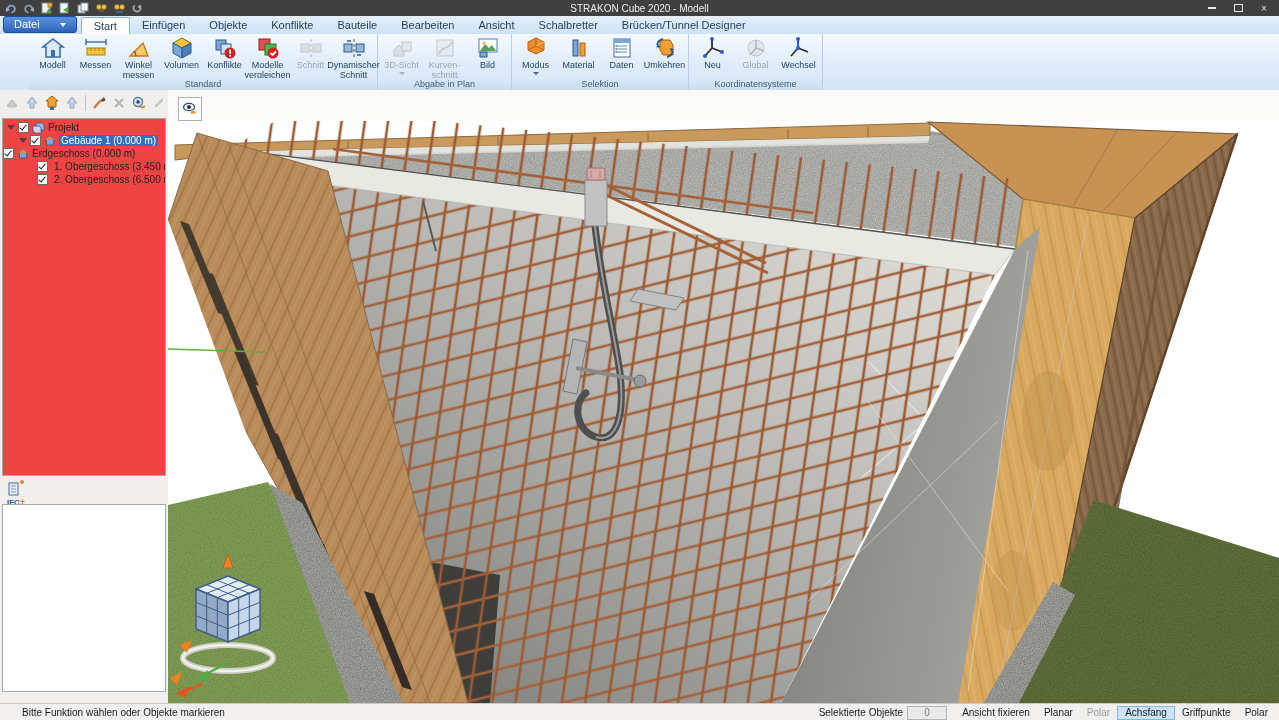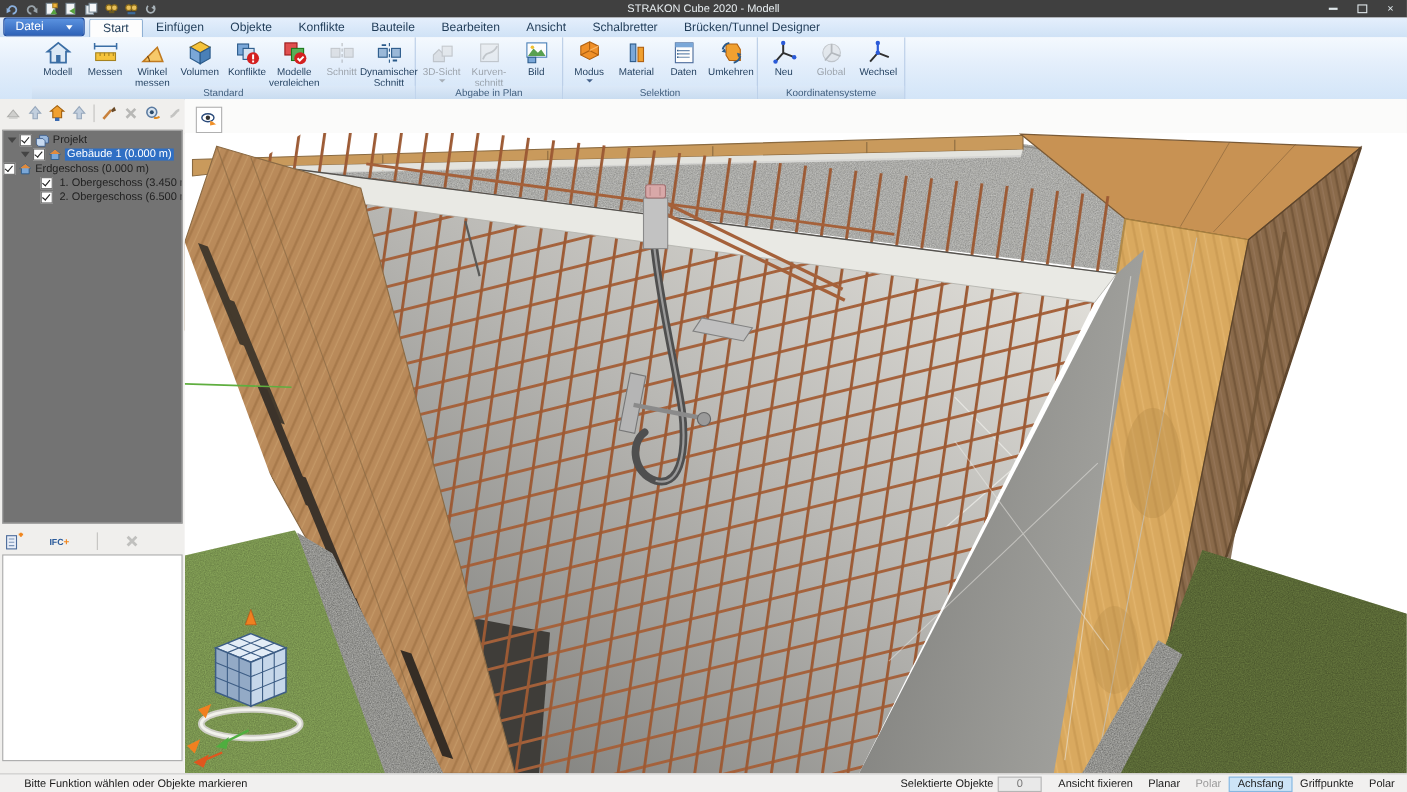--- a/index.html
+++ b/index.html
@@ -37,29 +37,29 @@
   .rbtn .ricon{width:24px;height:24px;}
   .rbtn .rlabel{font-size:9px;line-height:9.5px;text-align:center;color:#1e3c5c;margin-top:1px;white-space:normal;}
   .rbtn.disabled{opacity:.42;filter:grayscale(1);}
   .caret-s{width:0;height:0;border-left:3px solid transparent;border-right:3px solid transparent;border-top:3px solid #44618a;margin-top:1px;}
 
   
   .leftpanel{position:absolute;left:0;top:90px;width:168px;height:613px;background:#f0efed;}
   .ptoolbar{display:flex;align-items:center;gap:3px;height:26px;padding-left:3px;}
   .ptb{width:18px;height:18px;display:flex;align-items:center;justify-content:center;}
   .ptb-sep{width:1px;height:16px;background:#c2c1bf;margin:0 2px;}
-  .treebox{position:absolute;left:2px;top:28px;width:162px;height:356px;background:#737373;border:1px solid #a7a7a7;
+  .treebox{position:absolute;left:2px;top:28px;width:162px;height:356px;background:#ef4444;border:1px solid #a7a7a7;
            font-size:10px;color:#222;overflow:hidden;}
   .trow{display:flex;align-items:center;height:13px;gap:3px;white-space:nowrap;}
   .exp{width:0;height:0;border-left:4px solid transparent;border-right:4px solid transparent;border-top:5px solid #444;margin-left:2px;}
   .cb{width:9px;height:9px;border:1px solid #6a6a6a;background:#fff;position:relative;flex:none;}
   .cb::after{content:"";position:absolute;left:2px;top:0px;width:3px;height:6px;border:solid #222;border-width:0 1.5px 1.5px 0;transform:rotate(40deg);}
   .sel-label{background:#2f6fc4;color:#fff;padding:0 2px;}
   .box2{position:absolute;left:2px;top:414px;width:162px;height:186px;background:#fff;border:1px solid #a7a7a7;}
-  .ptoolbar2{position:absolute;left:0px;top:390px;display:flex;align-items:center;gap:20px;padding-left:4px;height:24px;}
+  .ptoolbar2{position:absolute;left:0px;top:390px;display:flex;align-items:center;gap:1px;padding-left:4px;height:24px;flex-direction:column;}
   .ifc-label{font-size:8px;font-weight:bold;color:#2a5a9a;position:relative;}
   .plus{color:#f0851c;font-weight:bold;font-size:9px;}
 
   
   .vtopstrip{position:absolute;left:168px;top:90px;width:1111px;height:31px;background:#fbfbfa;border-bottom:1px solid #c6c5c3;}
   .visbtn{position:absolute;left:10px;top:7px;width:22px;height:22px;background:#fff;border:1px solid #b0b0b0;
           display:flex;align-items:center;justify-content:center;}
   .viewport{position:absolute;left:168px;top:121px;width:1111px;height:582px;background:#fff;}
 
   

